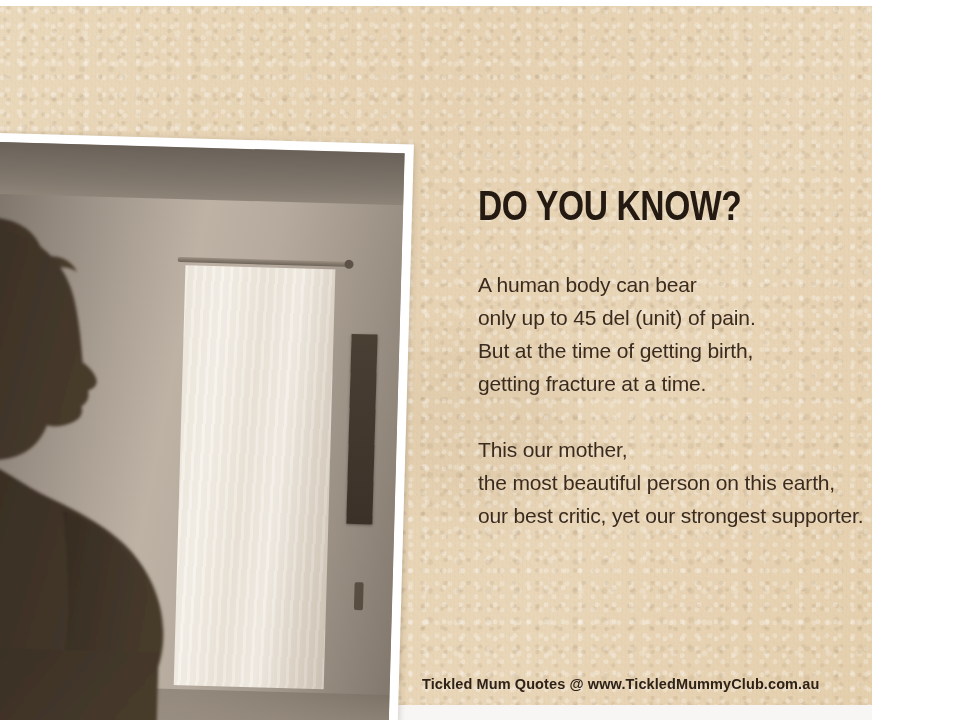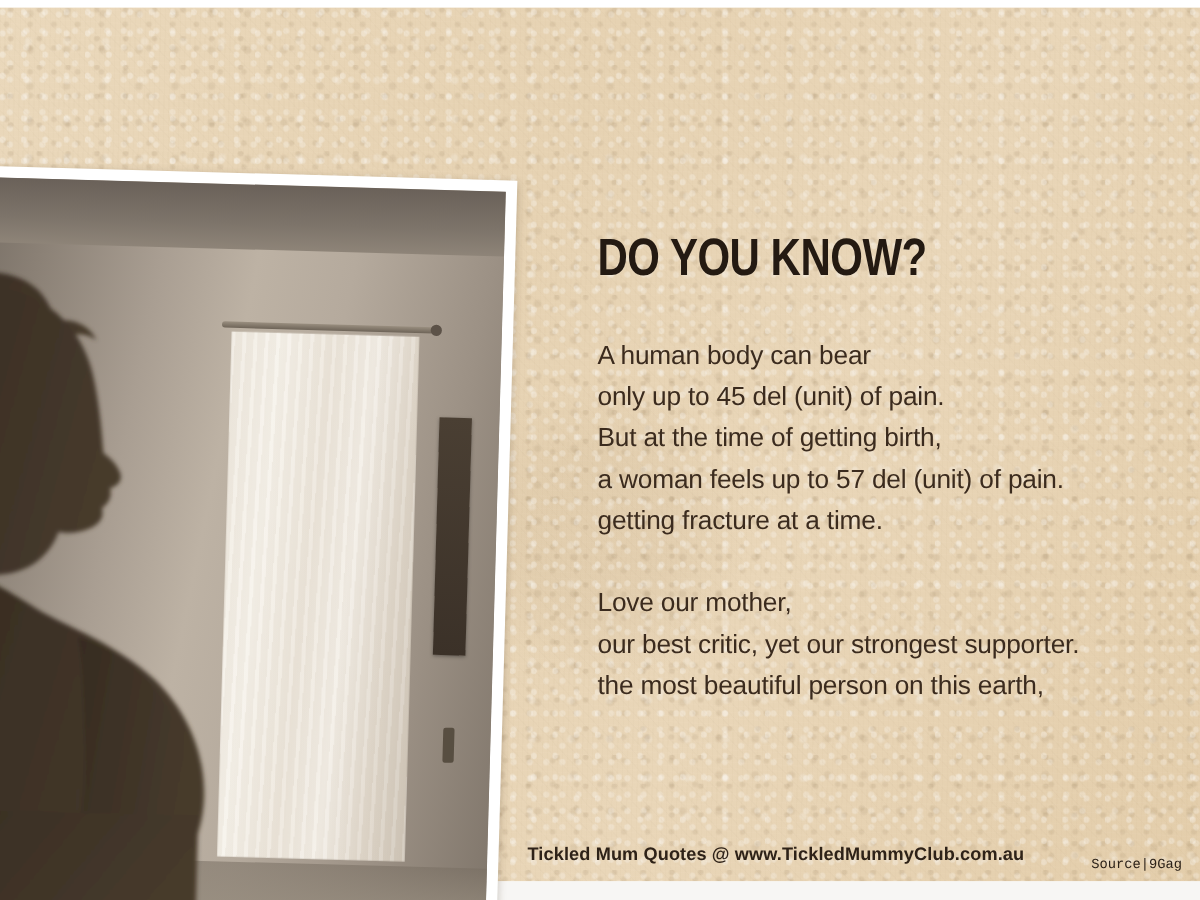--- a/index.html
+++ b/index.html
@@ -2,21 +2,21 @@
 <html><head>
 <meta charset="utf-8">
 <style>
   html, body {
     margin: 0;
     padding: 0;
     background: #ffffff;
   }
   #stage {
     position: relative;
-    width: 960px;
+    width: 872px;
     height: 720px;
     overflow: hidden;
     background: #ffffff;
     font-family: "Liberation Sans", sans-serif;
   }
 
   
   #paper {
     position: absolute;
     left: 0;
@@ -329,27 +329,26 @@
     </div>
   </div>
 
   <div id="headline">DO YOU KNOW?</div>
 
   <div id="body-copy">
     <div class="para">
       <span class="line">A human body can bear</span>
       <span class="line">only up to 45 del (unit) of pain.</span>
       <span class="line">But at the time of getting birth,</span>
-      <span class="line">a woman feels up to 57 del (unit) of pain.</span>
       <span class="line">getting fracture at a time.</span>
     </div>
     <div class="gap"></div>
     <div class="para">
-      <span class="line">Love our mother,</span>
+      <span class="line">This our mother,</span>
+      <span class="line">the most beautiful person on this earth,</span>
       <span class="line">our best critic, yet our strongest supporter.</span>
-      <span class="line">the most beautiful person on this earth,</span>
     </div>
   </div>
 
   <div id="footer-credit">Tickled Mum Quotes @ www.TickledMummyClub.com.au</div>
   <div id="source-tag">Source|9Gag</div>
 
 </div>
 
 </body></html>

